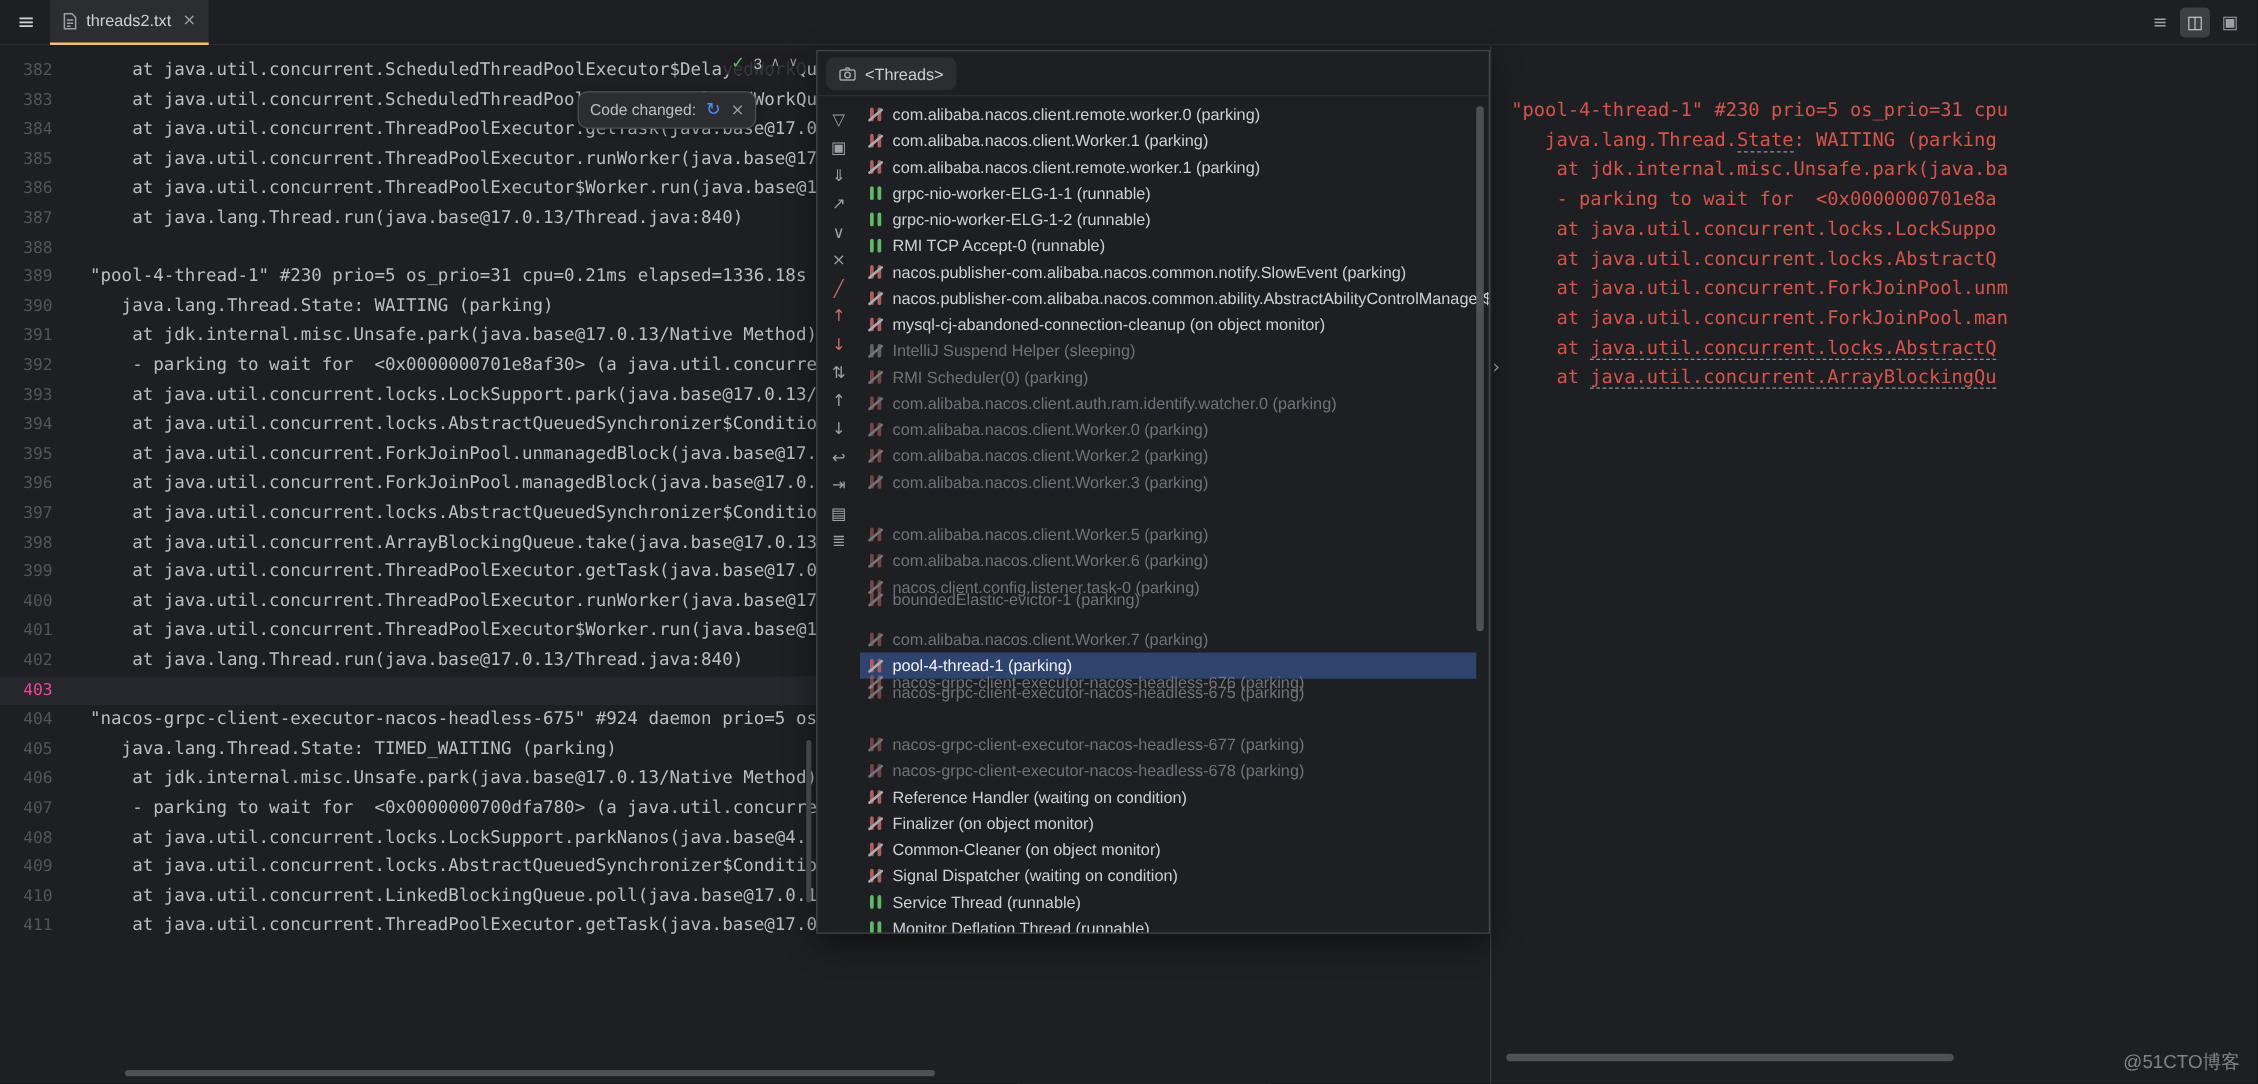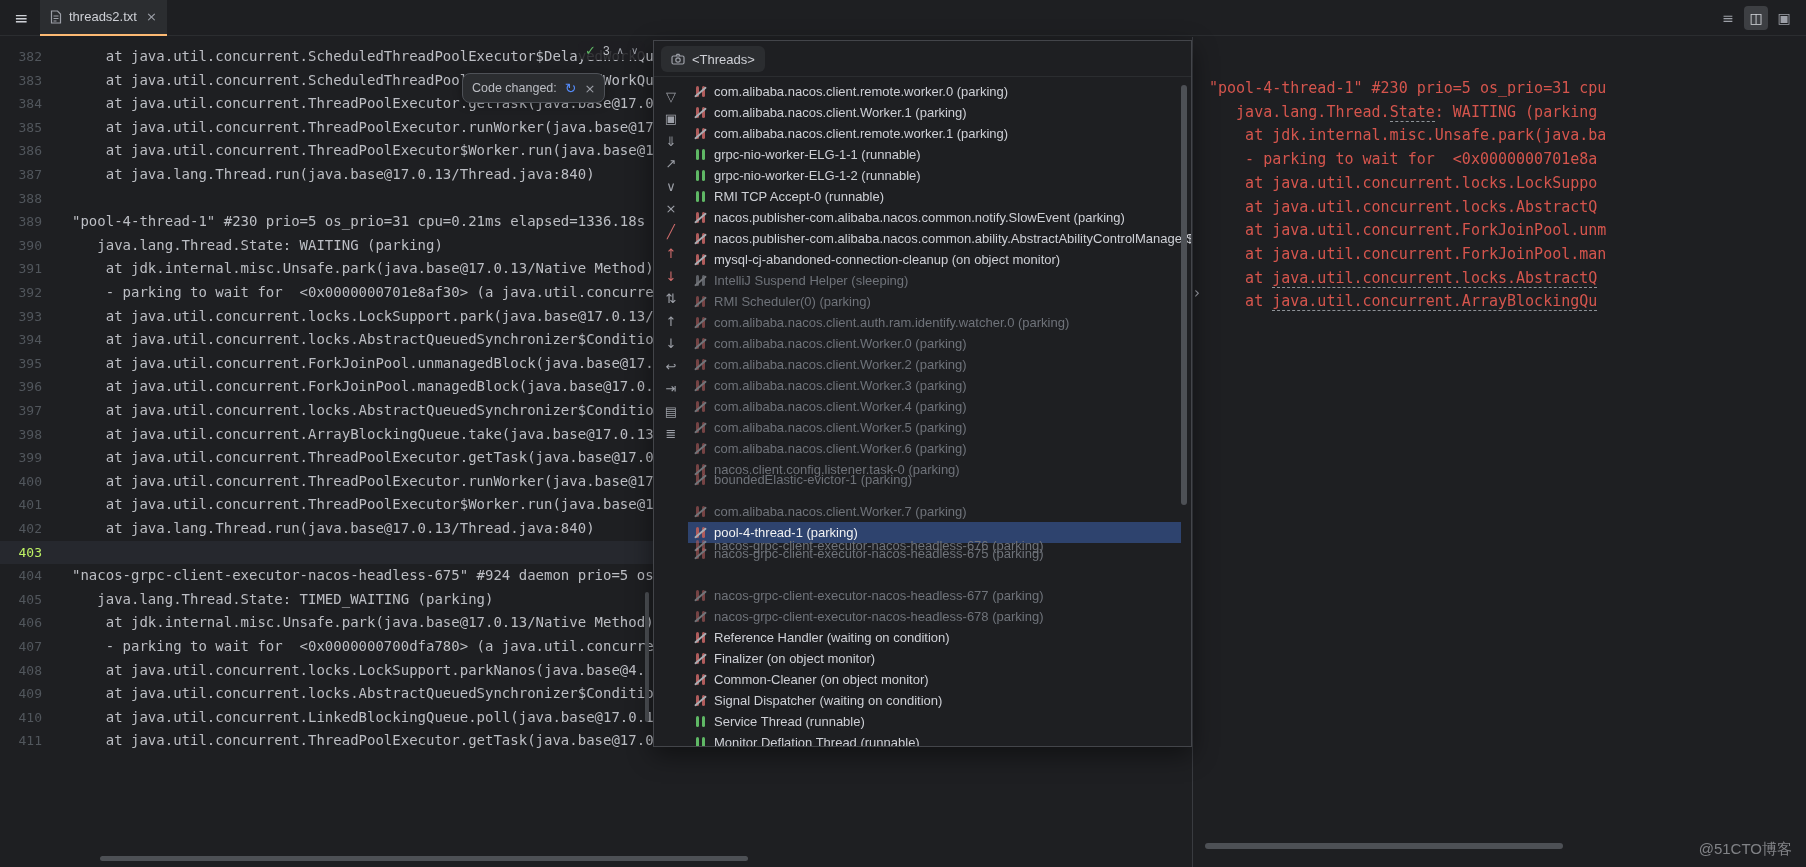--- a/index.html
+++ b/index.html
@@ -20,21 +20,21 @@
   .tr-ic{width:24px;height:24px;display:flex;align-items:center;justify-content:center;
          border-radius:4px;color:#9da0a8;font-size:14px;cursor:pointer}
   .tr-ic.act{background:#3d3f43;color:#d5d8dd}
 
   
   #editor{position:absolute;left:0;top:37px;width:653px;height:830px;overflow:hidden}
   .ed-line{position:absolute;left:0;width:760px;height:23.6px;line-height:23.6px;white-space:pre}
   .ed-line.current{background:#26282e}
   .ed-num{position:absolute;left:0;width:42px;text-align:right;color:#51565c;
           font:13px/23.6px "DejaVu Sans Mono",monospace}
-  .ed-line.current .ed-num{color:#bef264}
+  .ed-line.current .ed-num{color:#ec4899}
   .ed-txt{position:absolute;left:72px;color:#bcbec4;font:14px/23.6px "DejaVu Sans Mono",monospace}
 
   
   #inspections{position:absolute;left:578px;top:41px;display:flex;align-items:center;gap:7px;
                padding:2px 7px;border-radius:6px;background:rgba(30,31,34,.85);z-index:6}
   #inspections .ck{color:#5fb865;font-size:13px}
   #inspections .ct{color:#bcbec4;font-size:12px}
   #inspections .ch{color:#9da0a8;font-size:10px;cursor:pointer}
   #toast{position:absolute;left:462px;top:73px;height:30px;display:flex;align-items:center;gap:8px;
          padding:0 9px;background:#2b2d30;border:1px solid #4e5157;border-radius:8px;
@@ -297,28 +297,20 @@
           <span class="th-lb">com.alibaba.nacos.client.Worker.2 (parking)</span>
         </div>
         <div class="th-row dim" style="top: 298px;">
           <span class="th-ic parking">
             <i class="b bl"></i>
             <i class="b br"></i>
             <i class="sl"></i>
           </span>
           <span class="th-lb">com.alibaba.nacos.client.Worker.3 (parking)</span>
         </div>
-        <div class="th-row dim" style="top: 319px;">
-          <span class="th-ic parking">
-            <i class="b bl"></i>
-            <i class="b br"></i>
-            <i class="sl"></i>
-          </span>
-          <span class="th-lb">com.alibaba.nacos.client.Worker.4 (parking)</span>
-        </div>
         <div class="th-row dim" style="top: 340px;">
           <span class="th-ic parking">
             <i class="b bl"></i>
             <i class="b br"></i>
             <i class="sl"></i>
           </span>
           <span class="th-lb">com.alibaba.nacos.client.Worker.5 (parking)</span>
         </div>
         <div class="th-row dim" style="top: 361px;">
           <span class="th-ic parking">

